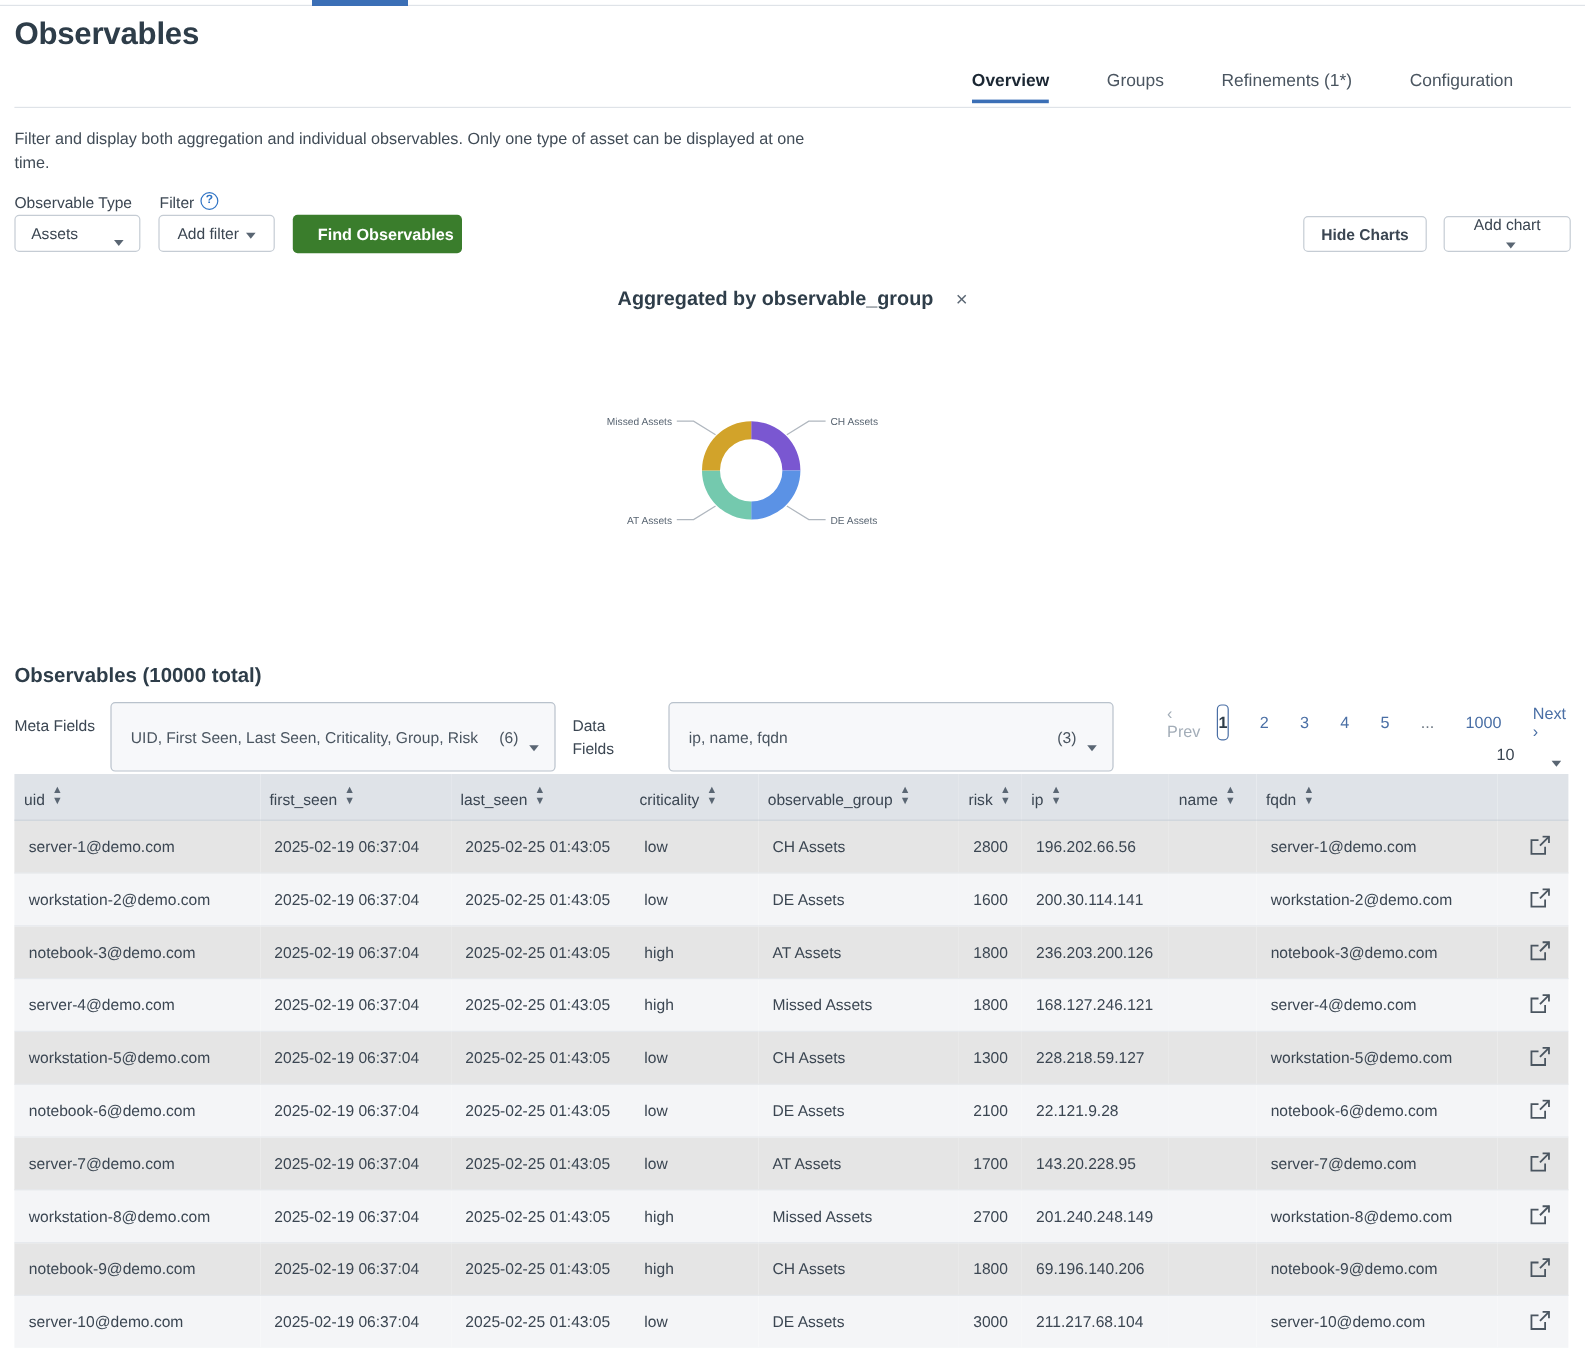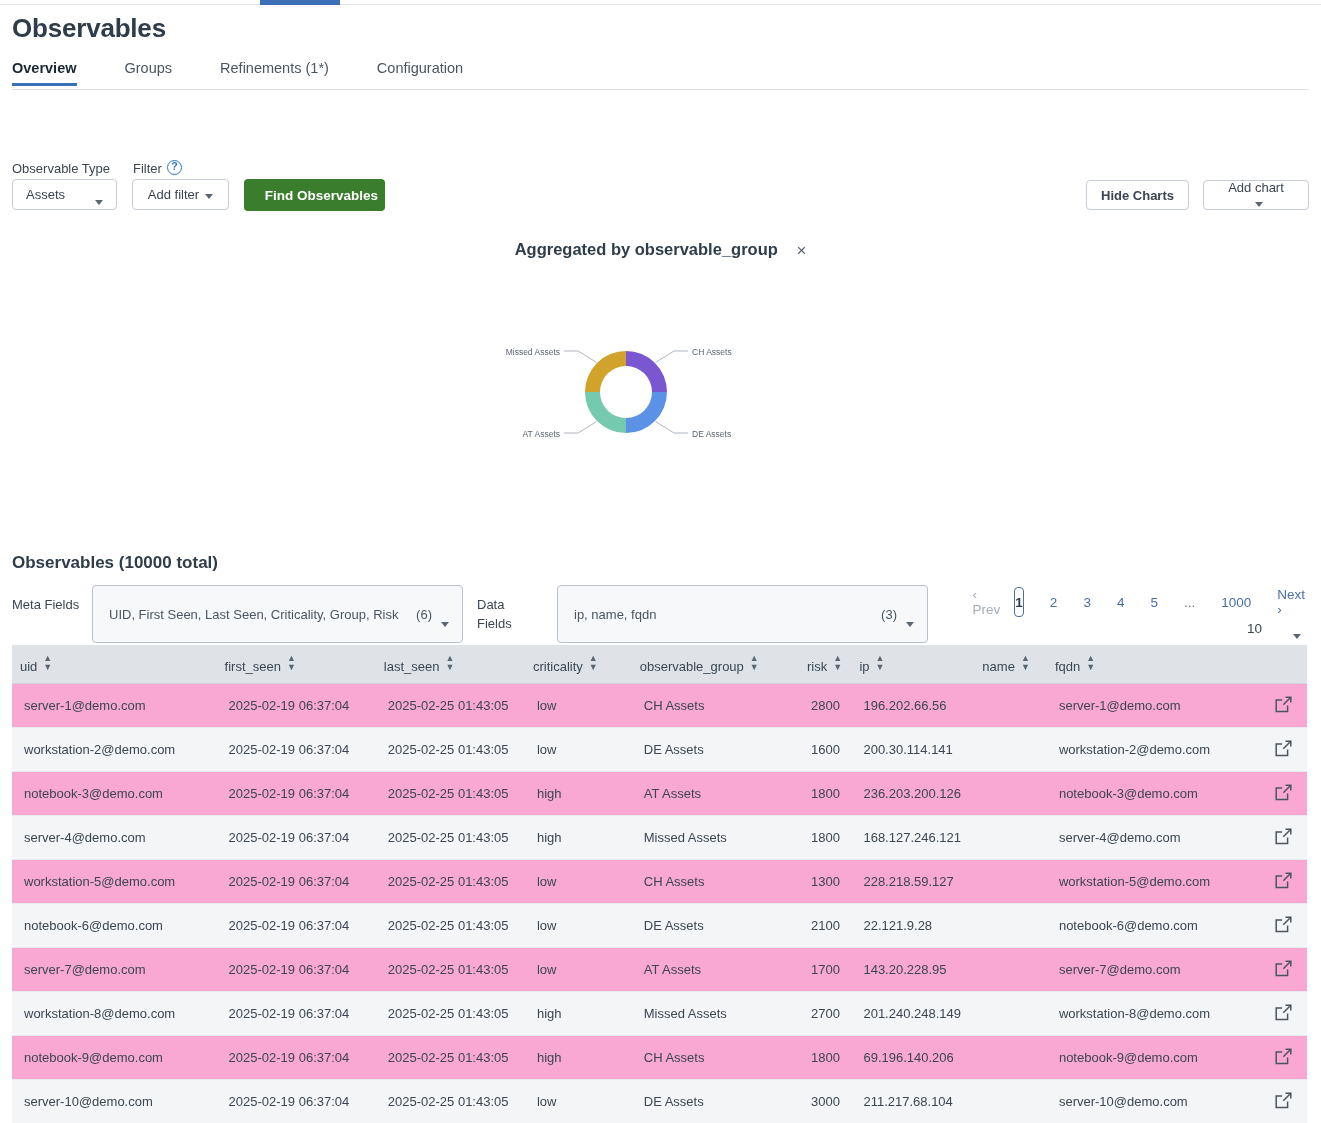--- a/index.html
+++ b/index.html
@@ -26,21 +26,21 @@
   h1.title {
     position: absolute; top: 13px; left: 12px;
     margin: 0; font-size: 26px; font-weight: bold; color: #2e3d49;
     letter-spacing: -0.2px;
   }
 
   
   .tabs {
     position: absolute; top: 60px; left: 12px; width: 1297px; height: 30px;
     border-bottom: 1px solid #dfe3e8;
-    display: flex; align-items: flex-start;
+    display: flex; align-items: flex-start; justify-content: flex-end;
   }
   .tab {
     font-size: 14.5px; color: #4a5560; padding: 0 0 9px 0; margin-right: 48px;
     cursor: pointer; white-space: nowrap; position: relative;
   }
   .tab.active { color: #1b2733; font-weight: bold; }
   .tab.active::after {
     content: ""; position: absolute; left: 0; right: 0; bottom: -1px;
     height: 3px; background: #3b6fb6;
   }
@@ -174,21 +174,21 @@
     border-bottom: 1px solid #ccd3da; white-space: nowrap;
   }
   table.grid th .sorter {
     display: inline-block; margin-left: 6px; color: #5a6673;
     font-size: 9px; line-height: 9px; vertical-align: 1px; cursor: pointer;
   }
   table.grid td {
     padding: 0 0 0 12px; height: 44px; color: #3b4652;
     border-bottom: 1px solid #e6e9ed; white-space: nowrap; vertical-align: middle;
   }
-  table.grid tbody tr.odd  { background: #f9a8d4; }
+  table.grid tbody tr.odd  { background: #e5e5e5; }
   table.grid tbody tr.even { background: #f4f5f7; }
 
   .c-uid   { width: 203px; }
   .c-first { width: 158px; }
   .c-last  { width: 148px; }
   .c-crit  { width: 106px; }
   .c-grp   { width: 166px; }
   .c-risk  { width: 52px; }
   .c-ip    { width: 122px; }
   .c-name  { width: 72px; }
@@ -209,20 +209,21 @@
 
   <h1 class="title">Observables</h1>
 
   <div class="tabs">
     <div class="tab active">Overview</div>
     <div class="tab">Groups</div>
     <div class="tab">Refinements (1*)</div>
     <div class="tab">Configuration</div>
   </div>
 
+  <div class="desc">Filter and display both aggregation and individual observables. Only one type of asset can be displayed at one time.</div>
 
   <div class="ctl-label" id="lbl-obs-type">Observable Type</div>
   <div class="ctl-label" id="lbl-filter">Filter</div>
   <div class="help-icon">?</div>
 
   <div class="select-box">
     <span class="sv">Assets</span>
     <span class="cr"><span class="caret"></span></span>
   </div>
 

